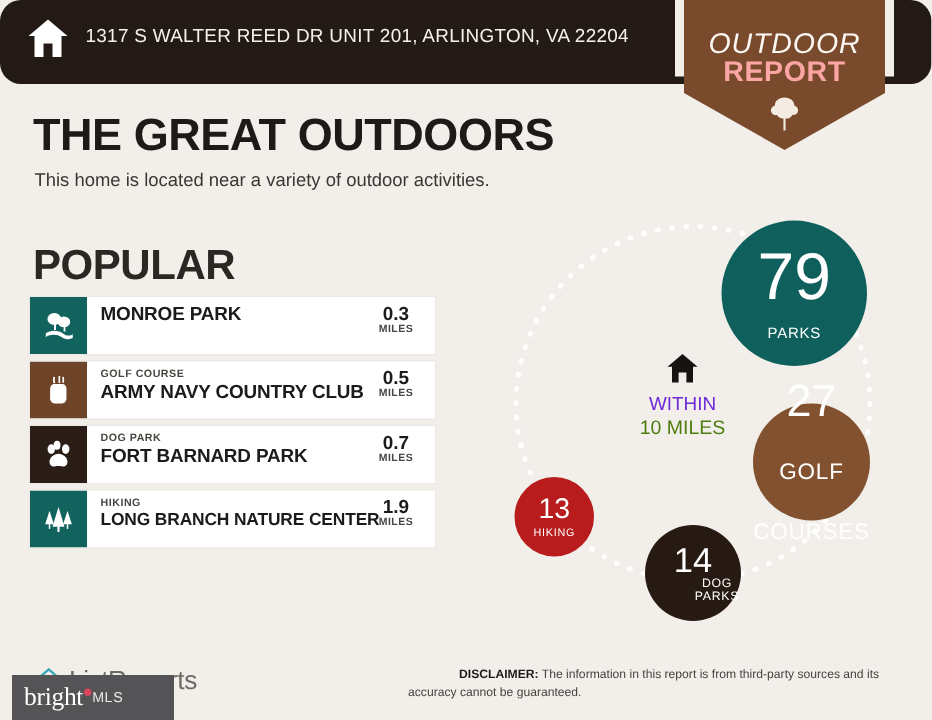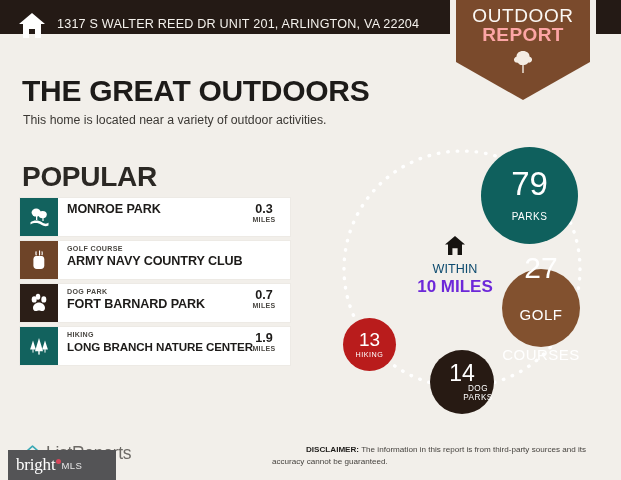--- a/index.html
+++ b/index.html
@@ -6,40 +6,41 @@
   html, body {
     width: 621px; height: 480px;
     font-family: "Liberation Sans", sans-serif;
     background: #f2efea;
     overflow: hidden;
   }
   .page { position: relative; width: 621px; height: 480px; background: #f2efea; }
 
   
   .topbar {
-    position: absolute; left: 0; top: 0; width: 621px; height: 34px;
+    position: absolute; left: 0; top: 0; width: 621px; height: 56px;
     background: #241a15;
+    border-radius: 14px;
   }
   .home-glyph { position: absolute; left: 18px; top: 12px; width: 28px; height: 27px; }
   .addr {
     position: absolute; left: 57px; top: 17px;
     color: #f4f1ec; font-size: 12.6px; letter-spacing: 0.2px; white-space: nowrap;
   }
   .badge-gap {
     position: absolute; top: 0; width: 6px; height: 51px; background: #f2efea;
   }
   .gap-l { left: 450px; }
   .gap-r { left: 590px; }
   .shield {
     position: absolute; left: 456px; top: 0; width: 134px; height: 100px;
     background: #7a4a2c;
     clip-path: polygon(0 0, 100% 0, 100% 62%, 50% 100%, 0 62%);
     text-align: center;
   }
-  .shield-l1 { margin-top: 6px; color: #fbf8f4; font-size: 19px; letter-spacing: 0.6px; line-height: 1.02; }
+  .shield-l1 { margin-top: 20px; color: #fbf8f4; font-size: 19px; letter-spacing: 0.6px; line-height: 1.02; font-style: italic; }
   .shield-l2 { color: #fca5a5; font-size: 19px; font-weight: bold; letter-spacing: 0.4px; line-height: 1.02; }
   .shield-tree { margin: 4px auto 0; width: 26px; height: 26px; }
 
   
   .title {
     position: absolute; left: 22px; top: 74px;
     font-size: 30px; font-weight: bold; color: #1d1b19; letter-spacing: -0.3px;
   }
   .subtitle {
     position: absolute; left: 23px; top: 113px;
@@ -75,39 +76,39 @@
   .dots { position: absolute; left: 0; top: 0; }
   .circ {
     position: absolute; border-radius: 50%;
     display: flex; flex-direction: column; align-items: center; justify-content: center;
     color: #ffffff; text-align: center;
   }
   .circ .num { font-weight: 300; line-height: 0.98; }
   .circ .lbl { font-weight: normal; letter-spacing: 0.5px; line-height: 1.05; }
 
   .c-parks { left: 161px; top: 15px; width: 97px; height: 97px; background: #0f605d; }
-  .c-parks .num { font-size: 33px; margin-bottom: 12px; }
+  .c-parks .num { font-size: 44px; margin-bottom: 12px; }
   .c-parks .lbl { font-size: 10px; }
 
   .c-golf { left: 182px; top: 137px; width: 78px; height: 78px; background: #82512f; gap: 24px; }
   .c-golf .num { font-size: 30px; margin-bottom: 1px; }
   .c-golf .lbl { font-size: 15px; }
 
   .c-dog { left: 110px; top: 218px; width: 64px; height: 64px; background: #271a13; }
   .c-dog .num { font-size: 23px; margin-bottom: 1px; }
   .c-dog .lbl { font-size: 8.2px; margin-left: 32px; }
 
   .c-hike { left: 23px; top: 186px; width: 53px; height: 53px; background: #b91c1c; }
   .c-hike .num { font-size: 19px; margin-bottom: 1px; }
   .c-hike .lbl { font-size: 7.2px; }
 
   .center-block { position: absolute; left: 85px; top: 103px; width: 100px; text-align: center; }
   .center-house { width: 22px; height: 21px; margin: 0 auto 6px; display: block; }
-  .c-within { font-size: 12.6px; color: #0c4a6e; line-height: 1.18; }
-  .c-miles { font-size: 17px; font-weight: bold; color: #6d28d9; line-height: 1.18; }
+  .c-within { font-size: 12.6px; color: #6d28d9; line-height: 1.18; }
+  .c-miles { font-size: 13px; font-weight: normal; color: #4d7c0f; line-height: 1.18; }
 
   
   .lr-logo { position: absolute; left: 22px; top: 443px; display: flex; align-items: center; }
   .lr-mark { width: 21px; height: 19px; margin-right: 3px; }
   .lr-text { font-size: 17.5px; color: #6d6a66; letter-spacing: -0.3px; }
   .disclaimer {
     position: absolute; left: 272px; top: 444px; width: 330px;
     font-size: 8.1px; color: #46433f; line-height: 1.5;
   }
   .disclaimer b { color: #1d1b19; padding-left: 34px; }
@@ -173,20 +174,24 @@
           <path d="M8.6 3.2 C8.2 4.8 8.3 6.4 8.8 7.6 L9.9 7.2 C9.5 6.1 9.4 4.8 9.7 3.4 Z" fill="#fff"></path>
           <path d="M12 2.6 L12 7.4 L13.1 7.4 L13.1 2.6 Z" fill="#fff"></path>
           <path d="M15.4 3.2 C15.9 4.6 15.9 6.1 15.5 7.3 L14.4 6.9 C14.8 5.9 14.8 4.6 14.4 3.4 Z" fill="#fff"></path>
           <path d="M8.6 8 C7.2 8.4 6.4 9.7 6.4 11.4 L6.4 17.5 C6.4 19.5 7.8 21 9.7 21 L14 21 C15.9 21 17.3 19.5 17.3 17.5 L17.3 11.4 C17.3 9.7 16.5 8.4 15.1 8 Z" fill="#fff"></path>
         </svg>
       </div>
       <div class="row-txt">
         <div class="row-cat">GOLF COURSE</div>
         <div class="row-name">ARMY NAVY COUNTRY CLUB</div>
       </div>
+      <div class="row-dist">
+        <div class="row-num">0.5</div>
+        <div class="row-unit">MILES</div>
+      </div>
     </div>
 
     <div class="row">
       <div class="row-ico" style="background:#2b1e17">
         <svg width="24" height="24" viewBox="0 0 24 24">
           <ellipse cx="7.2" cy="8.4" rx="2.5" ry="3.2" fill="#fff"></ellipse>
           <ellipse cx="16.8" cy="8.4" rx="2.5" ry="3.2" fill="#fff"></ellipse>
           <ellipse cx="11" cy="5.8" rx="2.3" ry="3" fill="#fff"></ellipse>
           <ellipse cx="11" cy="5.8" rx="0" ry="0" fill="#fff"></ellipse>
           <path d="M12 11.5 C9 11.5 6 14 6 16.9 C6 19.2 7.8 20.6 10 19.9 C11.3 19.5 12.7 19.5 14 19.9 C16.2 20.6 18 19.2 18 16.9 C18 14 15 11.5 12 11.5 Z" fill="#fff"></path>

